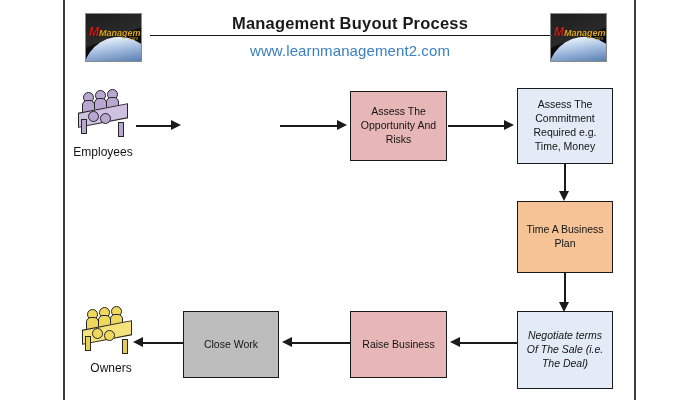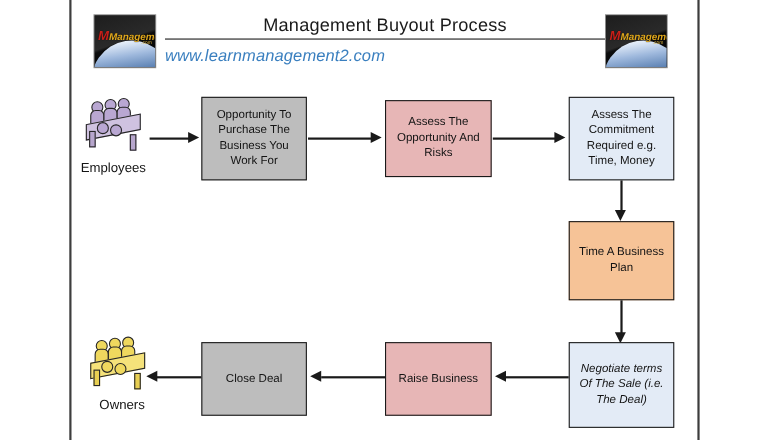--- a/index.html
+++ b/index.html
@@ -26,35 +26,35 @@
   .frame-rule.left  { left: 63px; }
   .frame-rule.right { left: 634px; }
 
   
   .title {
     position: absolute;
     left: 150px; top: 14px;
     width: 400px;
     text-align: center;
     font-size: 16.5px;
-    font-weight: normal;
+    font-weight: bold;
     color: #1a1a1a;
     letter-spacing: .2px;
     border-bottom: 1.5px solid #1a1a1a;
     padding-bottom: 2px;
     line-height: 1.15;
   }
   .subtitle {
     position: absolute;
     left: 150px; top: 42px;
     width: 400px;
+    text-align: center;
     font-size: 15px;
     color: #3a7fbf;
     letter-spacing: .1px;
-    font-style: italic;
   }
 
   
   .logo {
     position: absolute;
     width: 55px; height: 47px;
     background: #111111;
     overflow: hidden;
     box-shadow: 0 0 0 1px #8a8a8a;
   }
@@ -231,21 +231,20 @@
     <div class="head" style="left:14px; top:23px;"></div>
     <div class="head" style="left:26px; top:25px;"></div>
     <div class="leg l"></div>
     <div class="leg r"></div>
   </div>
   <div class="icon-label" style="left:48px; top:145px;">Employees</div>
 
   <div class="h-line" style="left:136px; top:125px; width:36px;"></div>
   <div class="arrow right" style="left:171px; top:120px;"></div>
 
-  <div class="node fill-grey" style="left:183px; top:88px; width:96px; height:76px;">Opportunity To Purchase The Business You Work For</div>
 
   <div class="h-line" style="left:280px; top:125px; width:58px;"></div>
   <div class="arrow right" style="left:337px; top:120px;"></div>
 
   <div class="node fill-pink" style="left:350px; top:91px; width:97px; height:70px;">Assess The Opportunity And Risks</div>
 
   <div class="h-line" style="left:448px; top:125px; width:57px;"></div>
   <div class="arrow right" style="left:504px; top:120px;"></div>
 
   <div class="node fill-blue" style="left:517px; top:88px; width:96px; height:76px;">Assess The Commitment Required e.g. Time, Money</div>
@@ -261,21 +260,21 @@
   <div class="node fill-blue" style="left:517px; top:311px; width:96px; height:78px;font-style:italic;">Negotiate terms Of The Sale (i.e. The Deal)</div>
 
   <div class="h-line" style="left:460px; top:342px; width:57px;"></div>
   <div class="arrow left" style="left:450px; top:337px;"></div>
 
   <div class="node fill-pink" style="left:350px; top:311px; width:97px; height:67px;">Raise Business</div>
 
   <div class="h-line" style="left:292px; top:342px; width:58px;"></div>
   <div class="arrow left" style="left:282px; top:337px;"></div>
 
-  <div class="node fill-grey" style="left:183px; top:311px; width:96px; height:67px;">Close Deal</div>
+  <div class="node fill-grey" style="left:183px; top:311px; width:96px; height:67px;">Close Work</div>
 
   <div class="h-line" style="left:142px; top:342px; width:41px;"></div>
   <div class="arrow left" style="left:133px; top:337px;"></div>
 
   <div class="people p-gold" style="left:78px; top:305px;">
     <div class="head" style="left:9px;  top:4px;"></div>
     <div class="head" style="left:21px; top:2px;"></div>
     <div class="head" style="left:33px; top:1px;"></div>
     <div class="body" style="left:8px;  top:12px;"></div>
     <div class="body" style="left:20px; top:10px;"></div>

